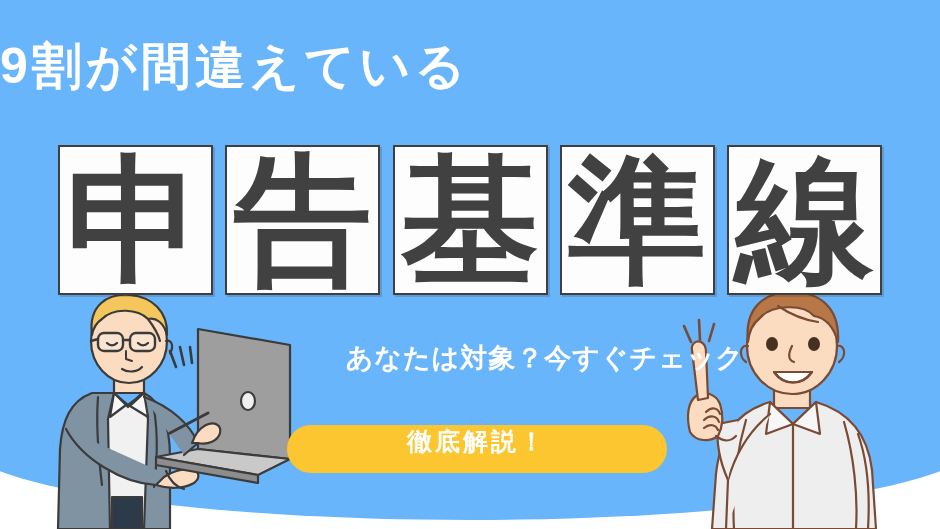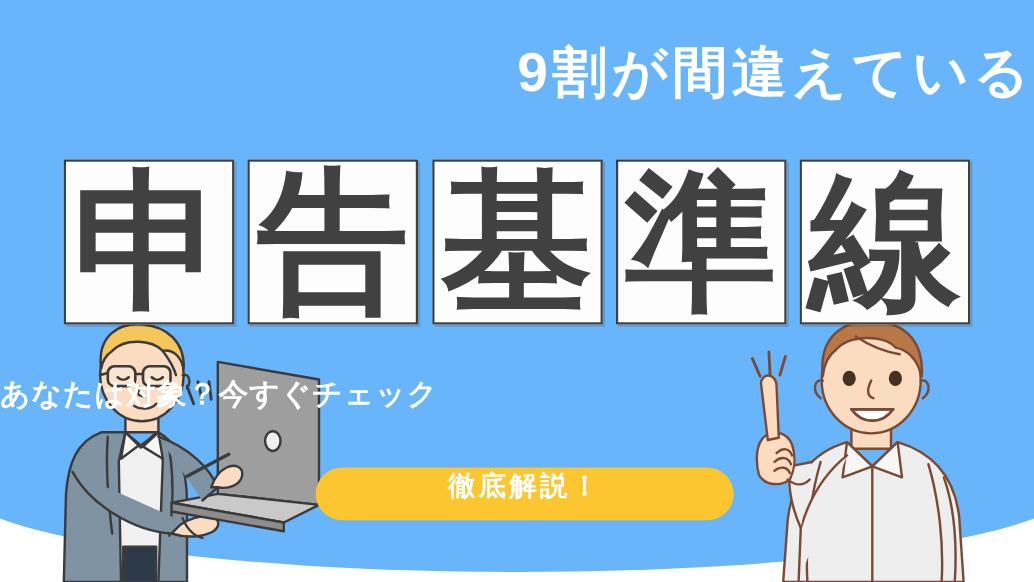--- a/index.html
+++ b/index.html
@@ -27,21 +27,21 @@
     background: #68b5fc;
     border-bottom-left-radius: 50% 14%;
     border-bottom-right-radius: 50% 14%;
   }
   
   .headline {
     position: absolute;
     left: 0;
     top: 38px;
     width: 940px;
-    text-align: right;
+    text-align: left;
     color: #ffffff;
     font-size: 50px;
     font-weight: bold;
     letter-spacing: 4px;
     line-height: 1.15;
     white-space: nowrap;
     z-index: 6;
   }
   
   .title-row {
@@ -73,21 +73,21 @@
     font-weight: bold;
     color: #414141;
     white-space: nowrap;
   }
   
   .subtitle {
     position: absolute;
     left: 0;
     top: 340px;
     width: 744px;
-    text-align: left;
+    text-align: right;
     color: #ffffff;
     font-size: 27px;
     font-weight: bold;
     letter-spacing: 1px;
     white-space: nowrap;
     z-index: 7;
   }
   
   .cta {
     position: absolute;

